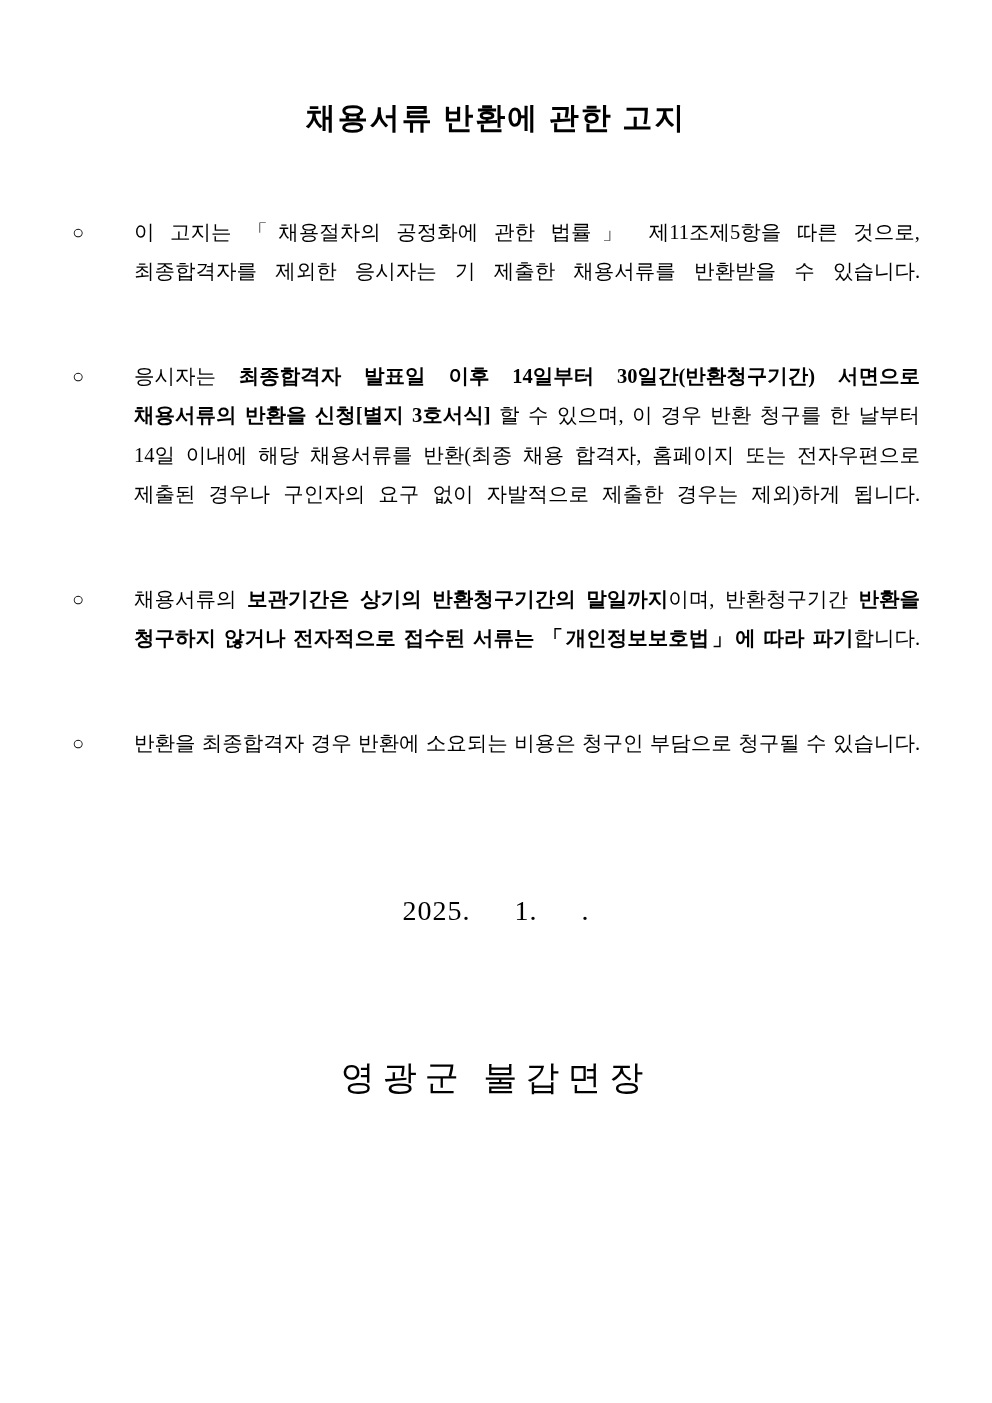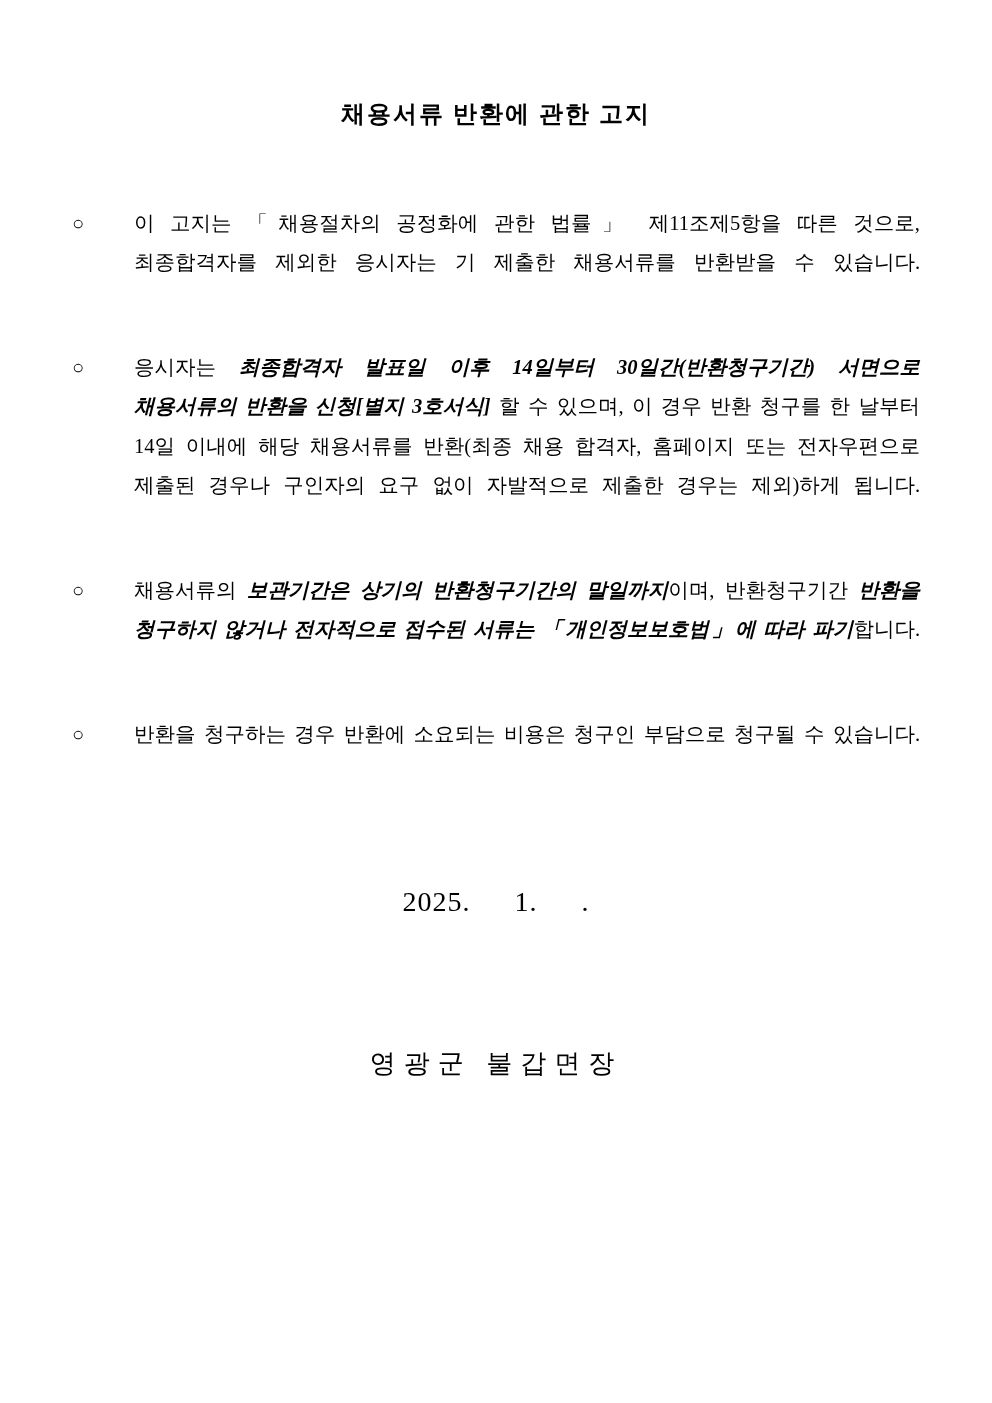--- a/index.html
+++ b/index.html
@@ -17,21 +17,21 @@
   }
   .page {
     width: 992px;
     height: 1403px;
     box-sizing: border-box;
     padding: 0 72px;
     position: relative;
   }
   .doc-title {
     text-align: center;
-    font-size: 24px;
+    font-size: 30px;
     font-weight: bold;
     letter-spacing: 2px;
     margin-top: 98px;
     margin-bottom: 0;
     font-family: "Liberation Serif", "DejaVu Serif", serif;
   }
   .body-block {
     margin-top: 74px;
   }
   .item {
@@ -50,37 +50,36 @@
   }
   .item-text {
     flex: 1 1 auto;
     text-align: justify;
     text-justify: inter-character;
     word-break: keep-all;
     margin-left: 28px;
   }
   b, .b {
     font-weight: bold;
-    font-style: italic;
   }
   .u {
     text-underline-offset: 3px;
   }
   .date-line {
     margin-top: 92px;
     text-align: center;
     font-size: 28px;
     letter-spacing: 1px;
   }
   .date-line .sp1 { display:inline-block; width: 44px; }
   .date-line .sp2 { display:inline-block; width: 44px; }
   .issuer {
     margin-top: 128px;
     text-align: center;
-    font-size: 26px;
+    font-size: 34px;
     letter-spacing: 8px;
     font-family: "Liberation Serif", "DejaVu Serif", serif;
   }
   .just-spacer {
     display: inline-block;
     width: 100%;
     height: 0;
   }
 </style>
 </head>
@@ -102,21 +101,21 @@
       <span class="item-text"><span>응시자는 </span><span class="b">최종합격자 발표일 이후 14일부터 30일간(반환청구기간) 서면으로 채용서류의 반환을 신청[별지 3호서식]</span><span> 할 수 있으며, 이 경우 반환 청구를 한 날부터 14일 이내에 해당 채용서류를 </span><span class="u">반환(최종 채용 합격자, 홈페이지 또는 전자우편으로 제출된 경우나 구인자의 요구 없이 자발적으로 제출한 경우는 제외)</span><span>하게 됩니다.</span><span class="just-spacer"></span></span>
     </div>
 
     <div class="item" id="item-2">
       <span class="bullet">○</span>
       <span class="item-text"><span>채용서류의 </span><span class="b">보관기간은 상기의 반환청구기간의 말일까지</span><span>이며, 반환청구기간 </span><span class="b">반환을 청구하지 않거나 전자적으로 접수된 서류는 「개인정보보호법」에 따라 파기</span><span>합니다.</span><span class="just-spacer"></span></span>
     </div>
 
     <div class="item" id="item-3">
       <span class="bullet">○</span>
-      <span class="item-text"><span>반환을 청구하는 경우 반환에 소요되는 비용은 청구인 부담으로 청구될 수 있습니다.</span><span class="just-spacer"></span></span>
+      <span class="item-text"><span>반환을 최종합격자 경우 반환에 소요되는 비용은 청구인 부담으로 청구될 수 있습니다.</span><span class="just-spacer"></span></span>
     </div>
 
   </div>
 
   <div class="date-line">
     <span>2025.</span><span class="sp1"></span><span>1.</span><span class="sp2"></span><span>.</span>
   </div>
 
   <div class="issuer">영광군 불갑면장</div>
 

